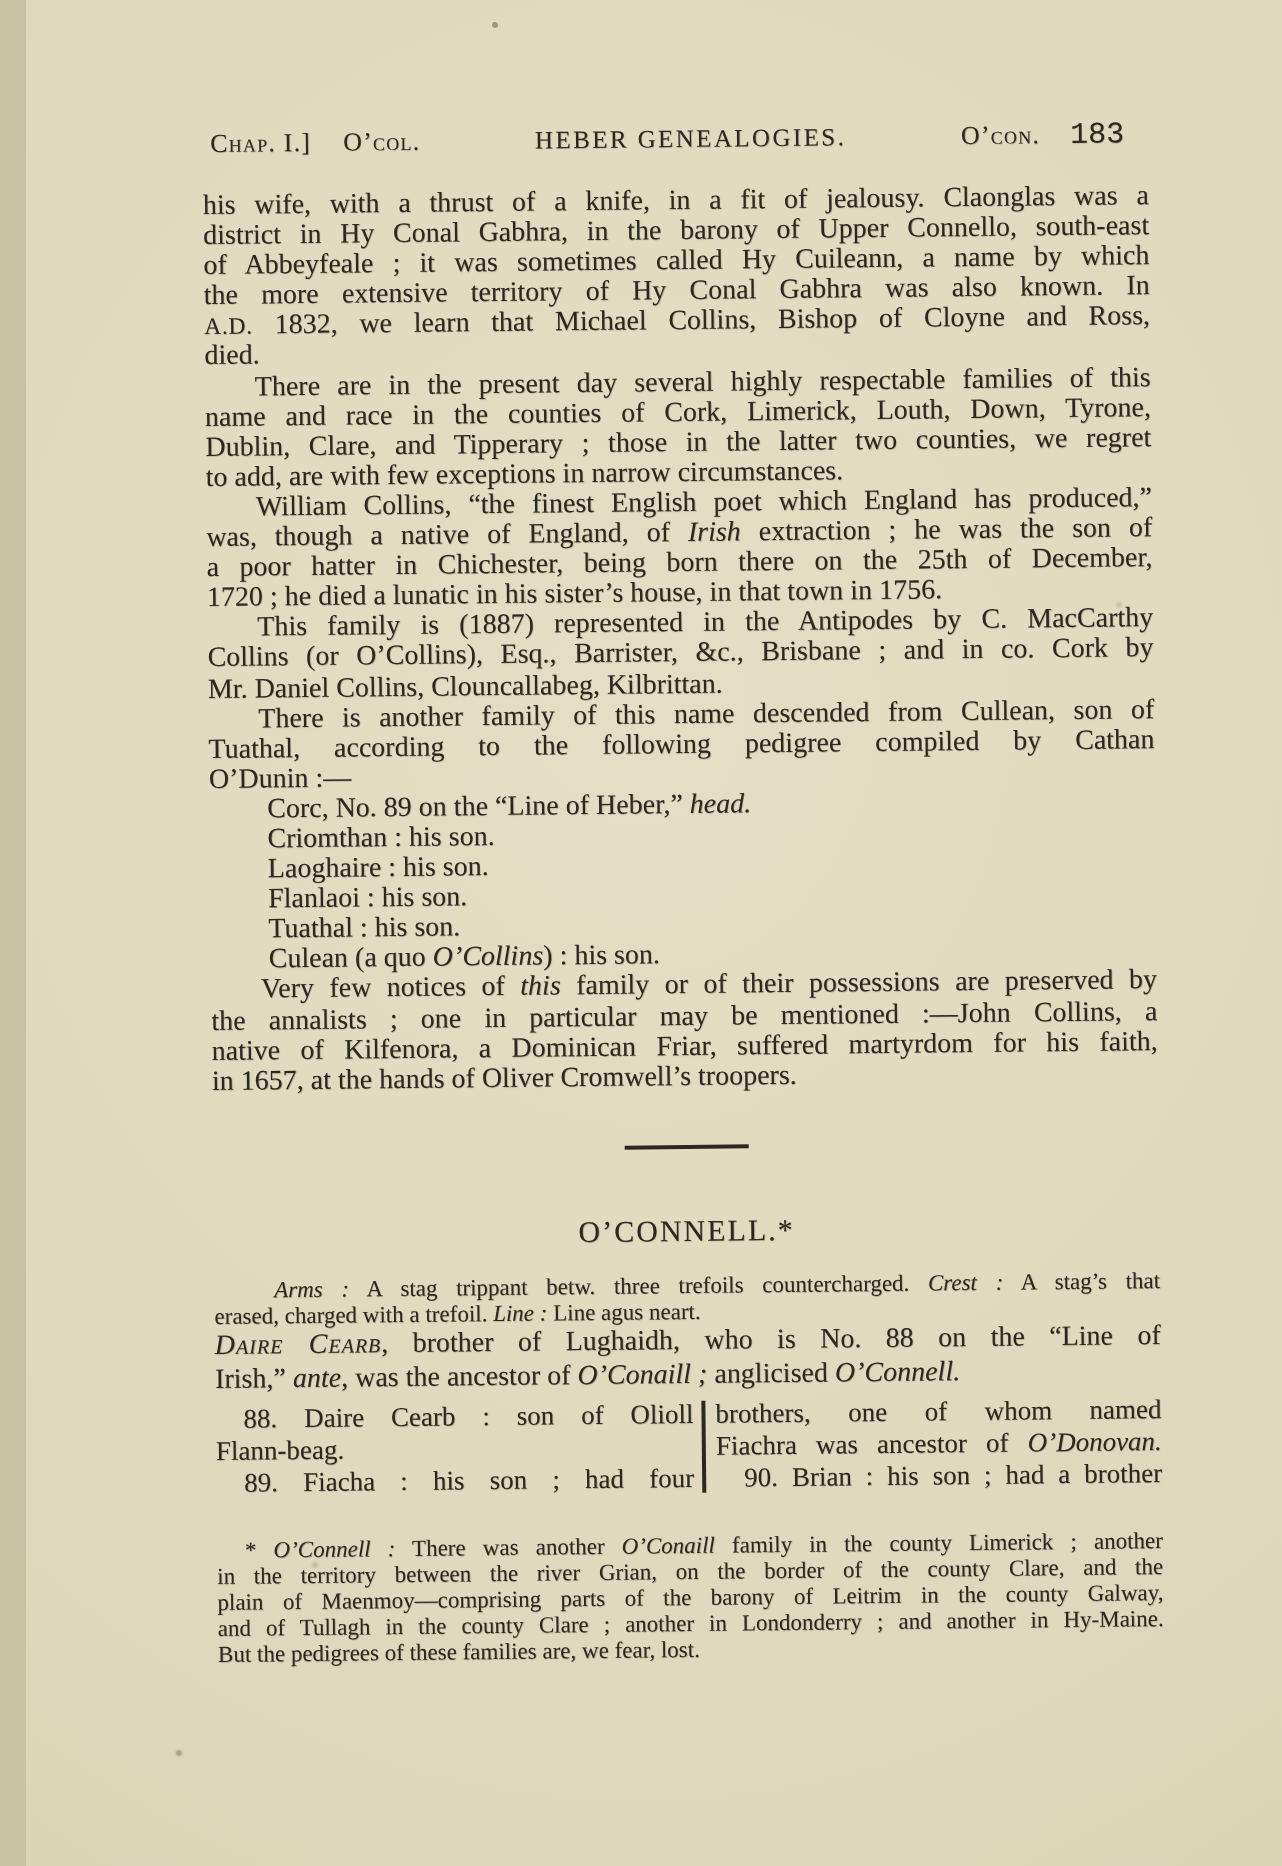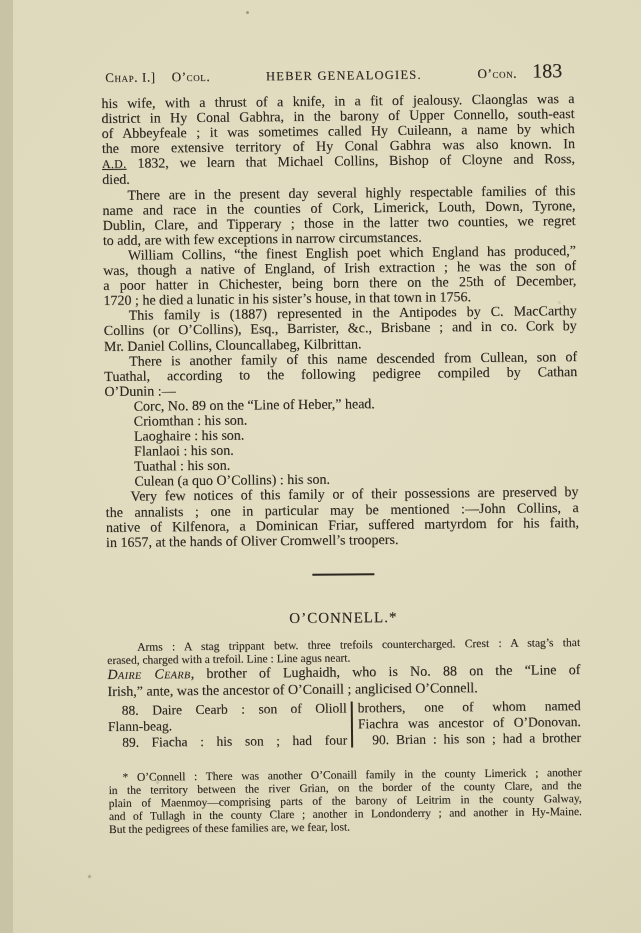--- a/index.html
+++ b/index.html
@@ -20,32 +20,32 @@
     position:absolute; left:88px; top:64px; width:473px;
     color:#2b2820; text-shadow:0.3px 0.3px 0.4px rgba(43,40,32,.35);
     transform:rotate(-0.6deg); transform-origin:0 0;
   }
   .pagehead { display:flex; align-items:baseline; height:16px; font-size:13px; }
   .scaps { font-variant:small-caps; letter-spacing:0.6px; }
   .head-chap { margin-left:4px; }
   .head-ocol { margin-left:16px;text-align:center; }
   .head-title { flex:1; text-align:center; letter-spacing:1.2px; font-size:12.5px; }
   .head-ocon { margin-left:0; }
-  .pagenum { font-size:20px; margin-left:15px; margin-right:12px; }
+  .pagenum { font-size:15px; margin-left:15px; margin-right:12px;font-family:Liberation Mono, monospace; }
 
   .para { font-size:14px; line-height:15.1px; }
   .para.body { margin-top:0; }
   #para1 { margin-top:16px; }
   .tline { text-align:justify; text-align-last:left; }
   .tline.jst { text-align-last:justify; }
   .ind  { text-indent:25px; }
   .ind2 { text-indent:30px; }
   .ind3 { text-indent:14px; }
-  .it  { }
-  .sc  { font-size:0.84em; letter-spacing:0.4px;text-decoration:underline; }
+  .it  { font-style:italic; }
+  .sc  { font-size:0.84em; letter-spacing:0.4px; }
   .vsc { font-variant:small-caps; letter-spacing:0.5px;font-style:italic; }
   .pedigree { padding-left:29px; }
 
   .rule { width:62px; height:2px; background:#2b2820; margin:26px auto 0 auto; }
   .heading { margin-top:34px; font-size:15px; letter-spacing:1px; text-align:center; }
   .small { font-size:11.5px; line-height:13.2px; }
   .arms { margin-top:12px; }
   .daire { margin-top:7px; line-height:16.5px; }
   .cols { display:flex; margin-top:3px; font-size:13.5px; line-height:16px; }
   .col.left { width:239px; }

